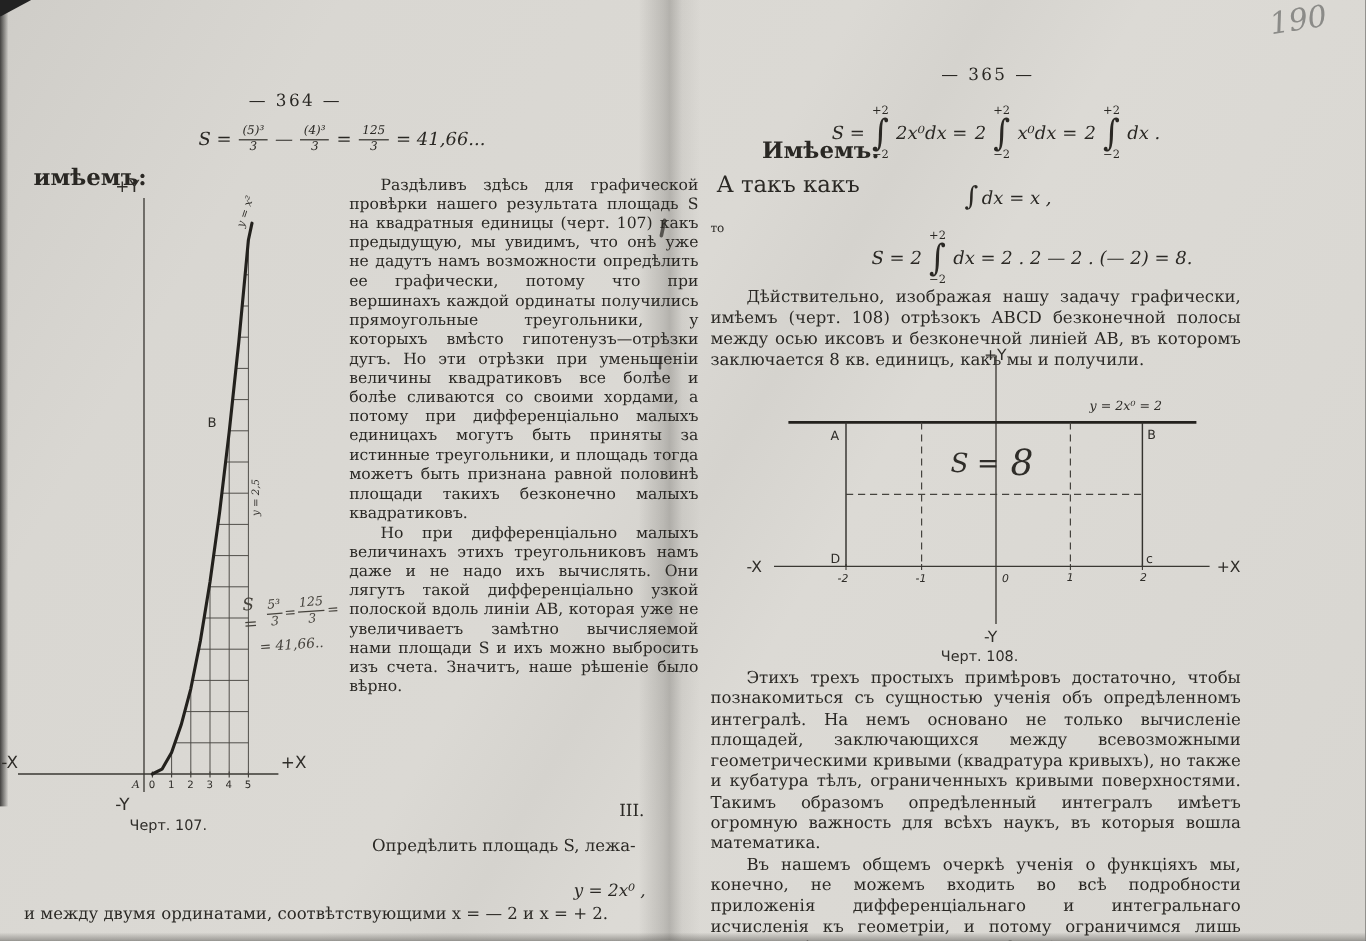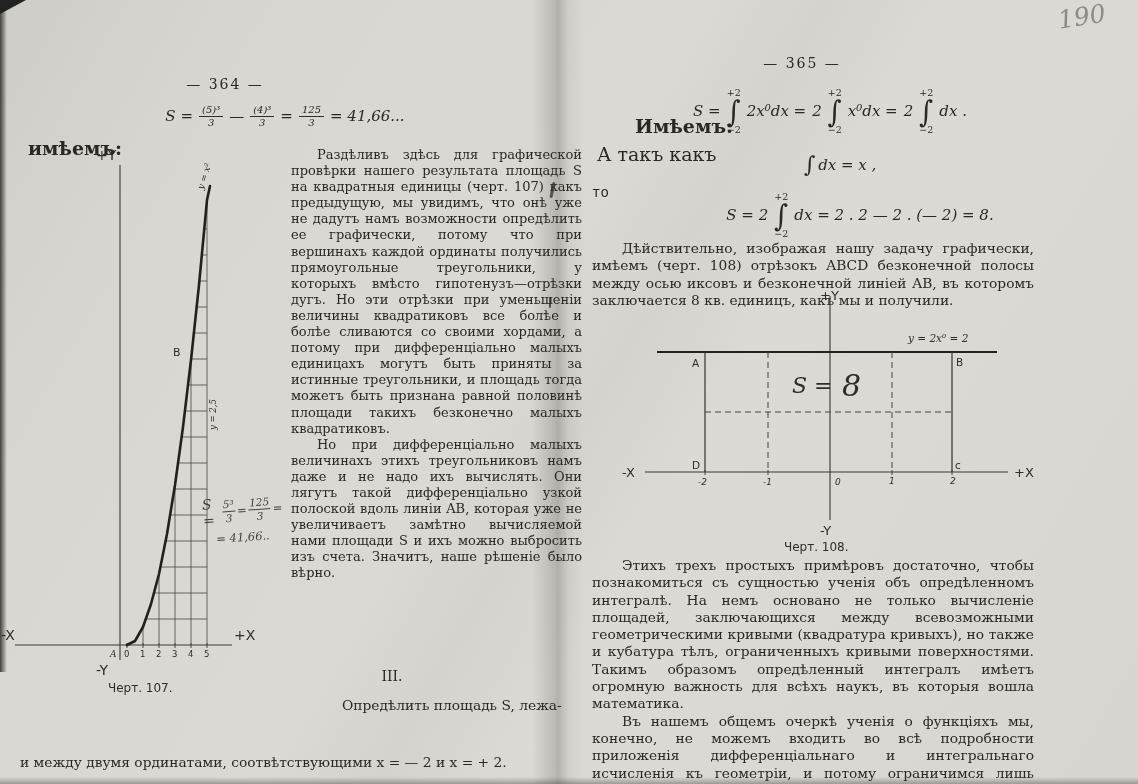--- a/index.html
+++ b/index.html
@@ -1,20 +1,20 @@
 <!DOCTYPE html>
 <html><head>
 <meta charset="utf-8">
 <style>
   html,body{margin:0;padding:0;background:#6a6a68;}
   .scan{position:relative;width:1138px;height:784px;overflow:hidden;
         background:linear-gradient(120deg,#cfcdc8 0%,#d9d7d2 18%,#dbd9d4 45%,#d5d3ce 52%,#dcdad5 60%,#d8d6d1 100%);
         font-family:"DejaVu Serif","Liberation Serif",serif;color:#2a2824;}
   .abs{position:absolute;}
-  .center{text-align:center;}
+  .center{text-align:right;}
   .pagehead{font-size:14px;letter-spacing:2px;}
   .lead{font-weight:bold;font-size:19px;margin-top:42px;}
   .lcolp{font-size:13px;line-height:16.1px;text-align:justify;margin:0;text-indent:26px;}
   .rp{font-size:13.8px;line-height:17.3px;text-align:justify;margin:0;text-indent:30px;}
   .mrow{display:flex;align-items:center;justify-content:center;gap:6px;font-style:italic;font-size:15px;}
   .frac{display:inline-flex;flex-direction:column;align-items:center;line-height:1.15;font-size:10px;}
   .frac .num{border-bottom:1.2px solid #2f2d29;padding:0 3px;display:block;}
   .frac .den{display:block;}
   .intg{display:inline-flex;flex-direction:column;align-items:center;line-height:1;}
   .intg .lim{font-size:9.5px;font-style:normal;}
@@ -142,21 +142,22 @@
     </span>
     <span style="display:block;margin-top:4px;margin-left:12px;">= 41,66..</span>
   </div>
 
   <div class="abs" style="left:247px;top:147px;width:291px;margin-left:44px;">
     <p class="lcolp">Раздѣливъ здѣсь для графической провѣрки нашего результата площадь S на квадратныя единицы (черт. 107) какъ предыдущую, мы увидимъ, что онѣ уже не дадутъ намъ возможности опредѣлить ее графически, потому что при вершинахъ каждой ординаты получились прямоугольные треугольники, у которыхъ вмѣсто гипотенузъ—отрѣзки дугъ. Но эти отрѣзки при уменьшеніи величины квадратиковъ все болѣе и болѣе сливаются со своими хордами, а потому при дифференціально малыхъ единицахъ могутъ быть приняты за истинные треугольники, и площадь тогда можетъ быть признана равной половинѣ площади такихъ безконечно малыхъ квадратиковъ.</p>
     <p class="lcolp">Но при дифференціально малыхъ величинахъ этихъ треугольниковъ намъ даже и не надо ихъ вычислять. Они лягутъ такой дифференціально узкой полоской вдоль линіи AB, которая уже не увеличиваетъ замѣтно вычисляемой нами площади S и ихъ можно выбросить изъ счета. Значитъ, наше рѣшеніе было вѣрно.</p>
   </div>
 
   <div class="abs center" style="left:247px;top:668px;width:290px;font-size:14px;">III.</div>
-  <div class="abs" style="left:310px;top:697px;font-size:13.8px;margin-left:32px;">Опредѣлить площадь S, лежа-</div>
+  <div class="abs" style="left:310px;top:697px;font-size:13.8px;">Опредѣлить площадь S, лежа-</div>
+  <div class="abs center" style="left:20px;top:735px;width:518px;font-size:14px;font-style:italic;">y = 2x⁰ ,</div>
   <div class="abs" style="left:20px;top:754px;width:518px;font-size:13.8px;">и между двумя  ординатами,  соотвѣтствующими  x = — 2  и  x = + 2.</div>
 
   <div class="abs pagehead center" style="left:742px;top:55px;width:120px;">— 365 —</div>
   <div class="abs lead" style="left:635px;top:73px;">Имѣемъ:</div>
 
   <div class="abs mrow" style="left:655px;top:88px;width:350px;">
     <span>S =</span>
     <span class="intg">
       <span class="lim">+2</span>
         <span class="isign">∫</span>
@@ -179,21 +180,21 @@
     <span>dx .</span>
   </div>
 
   <div class="abs" style="left:597px;top:143px;font-size:19px;">А такъ какъ</div>
 
   <div class="abs mrow" style="left:770px;top:152px;width:140px;gap:3px;">
     <span class="isign-inline">∫</span>
     <span>dx = x ,</span>
   </div>
 
-  <div class="abs" style="left:592px;top:185px;font-size:14px;font-family:Liberation Mono, monospace;">то</div>
+  <div class="abs" style="left:592px;top:185px;font-size:10px;">то</div>
 
   <div class="abs mrow" style="left:715px;top:192px;width:290px;">
     <span>S = 2</span>
     <span class="intg">
       <span class="lim">+2</span>
         <span class="isign">∫</span>
         <span class="lim">−2</span>
     </span>
     <span>dx = 2 . 2 — 2 . (— 2) = 8.</span>
   </div>

